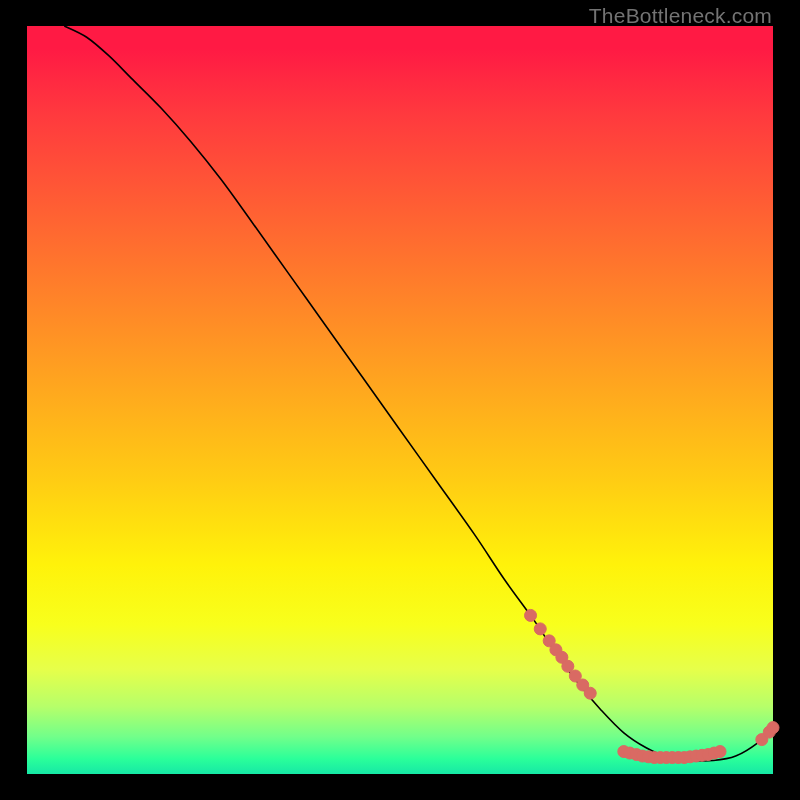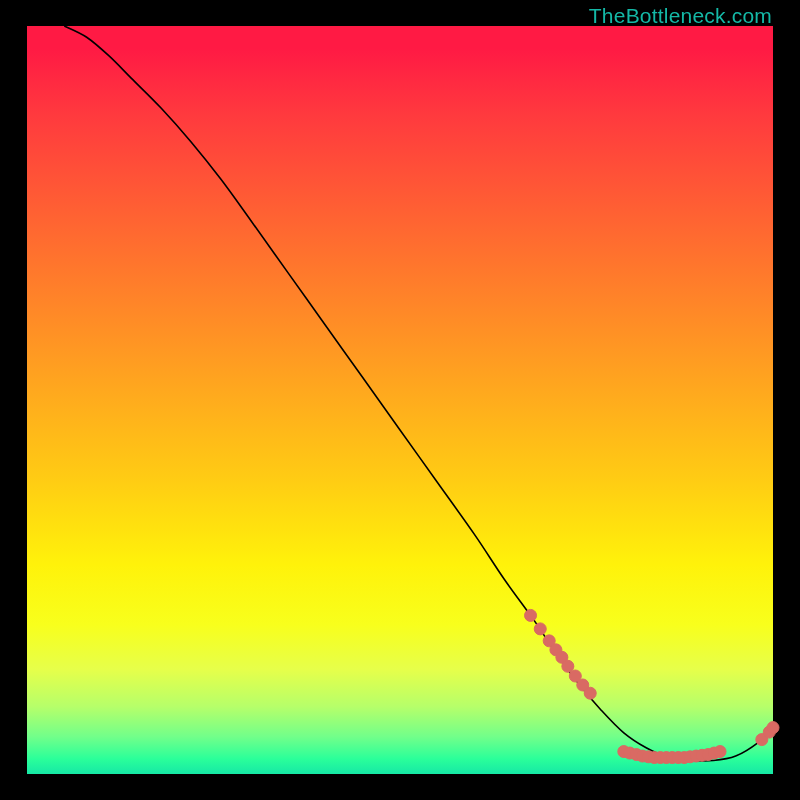--- a/index.html
+++ b/index.html
@@ -30,21 +30,21 @@
       #b6ff6a 91%,
       #72ff8a 95%,
       #2aff9a 98%,
       #16e8a6 100%
     );
   }
   .watermark {
     position: absolute;
     top: 4px;
     right: 28px;
-    color: #14b8a6;
+    color: #737373;
     font-size: 21px;
     letter-spacing: 0.2px;
     font-weight: 400;
   }
   svg.plot {
     position: absolute;
     left: 27px;
     top: 26px;
     width: 746px;
     height: 748px;

